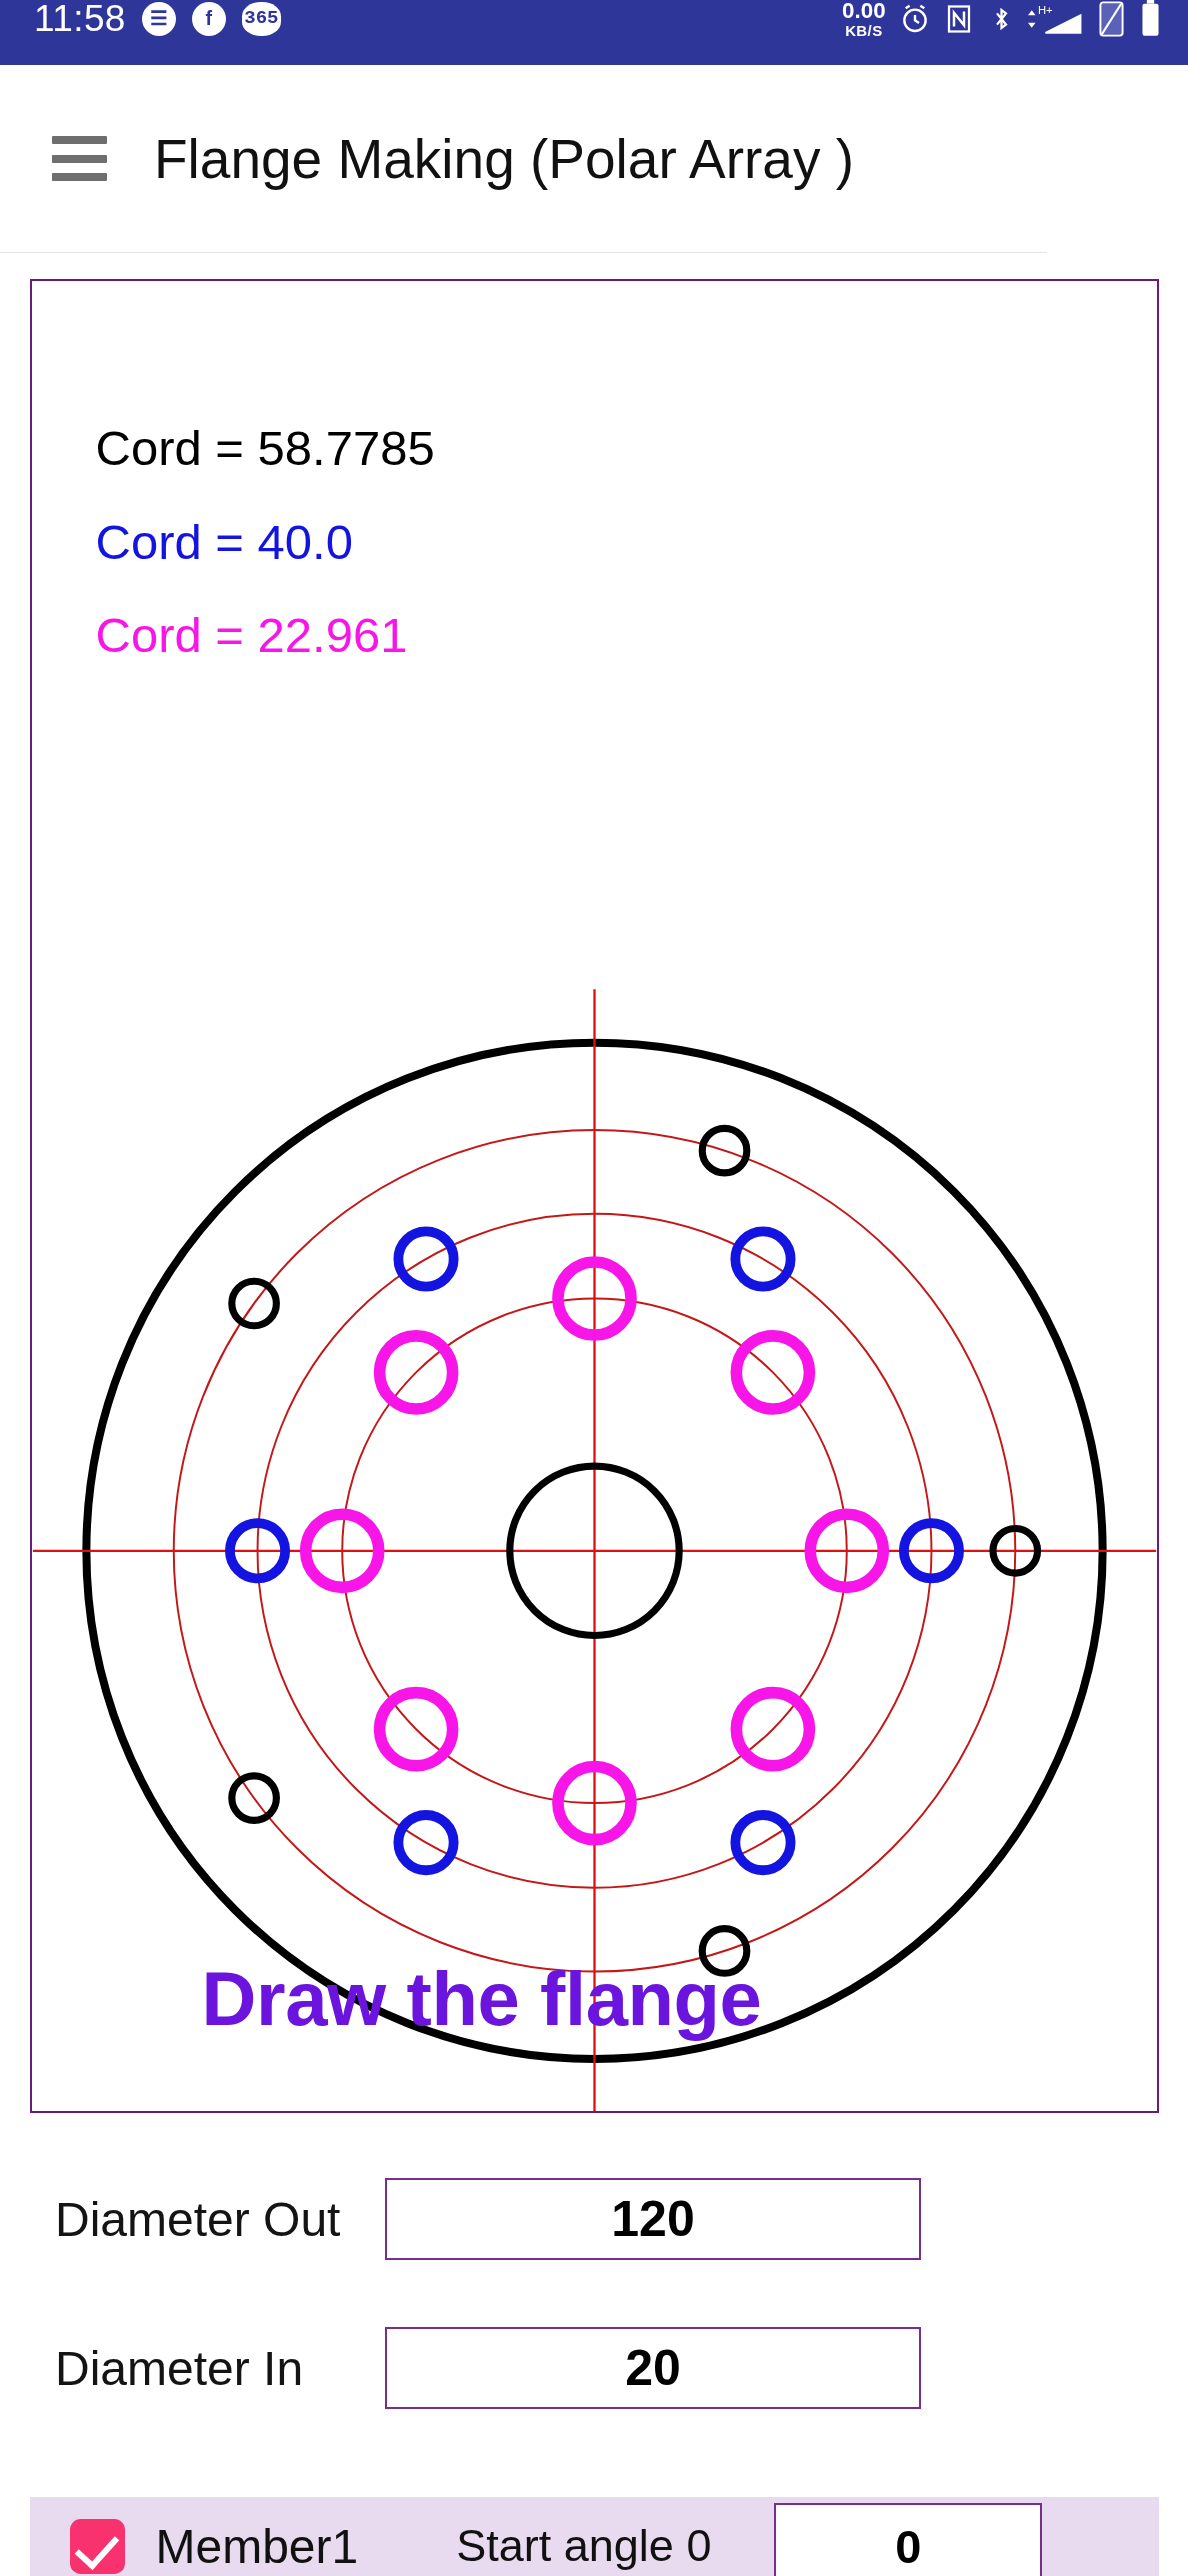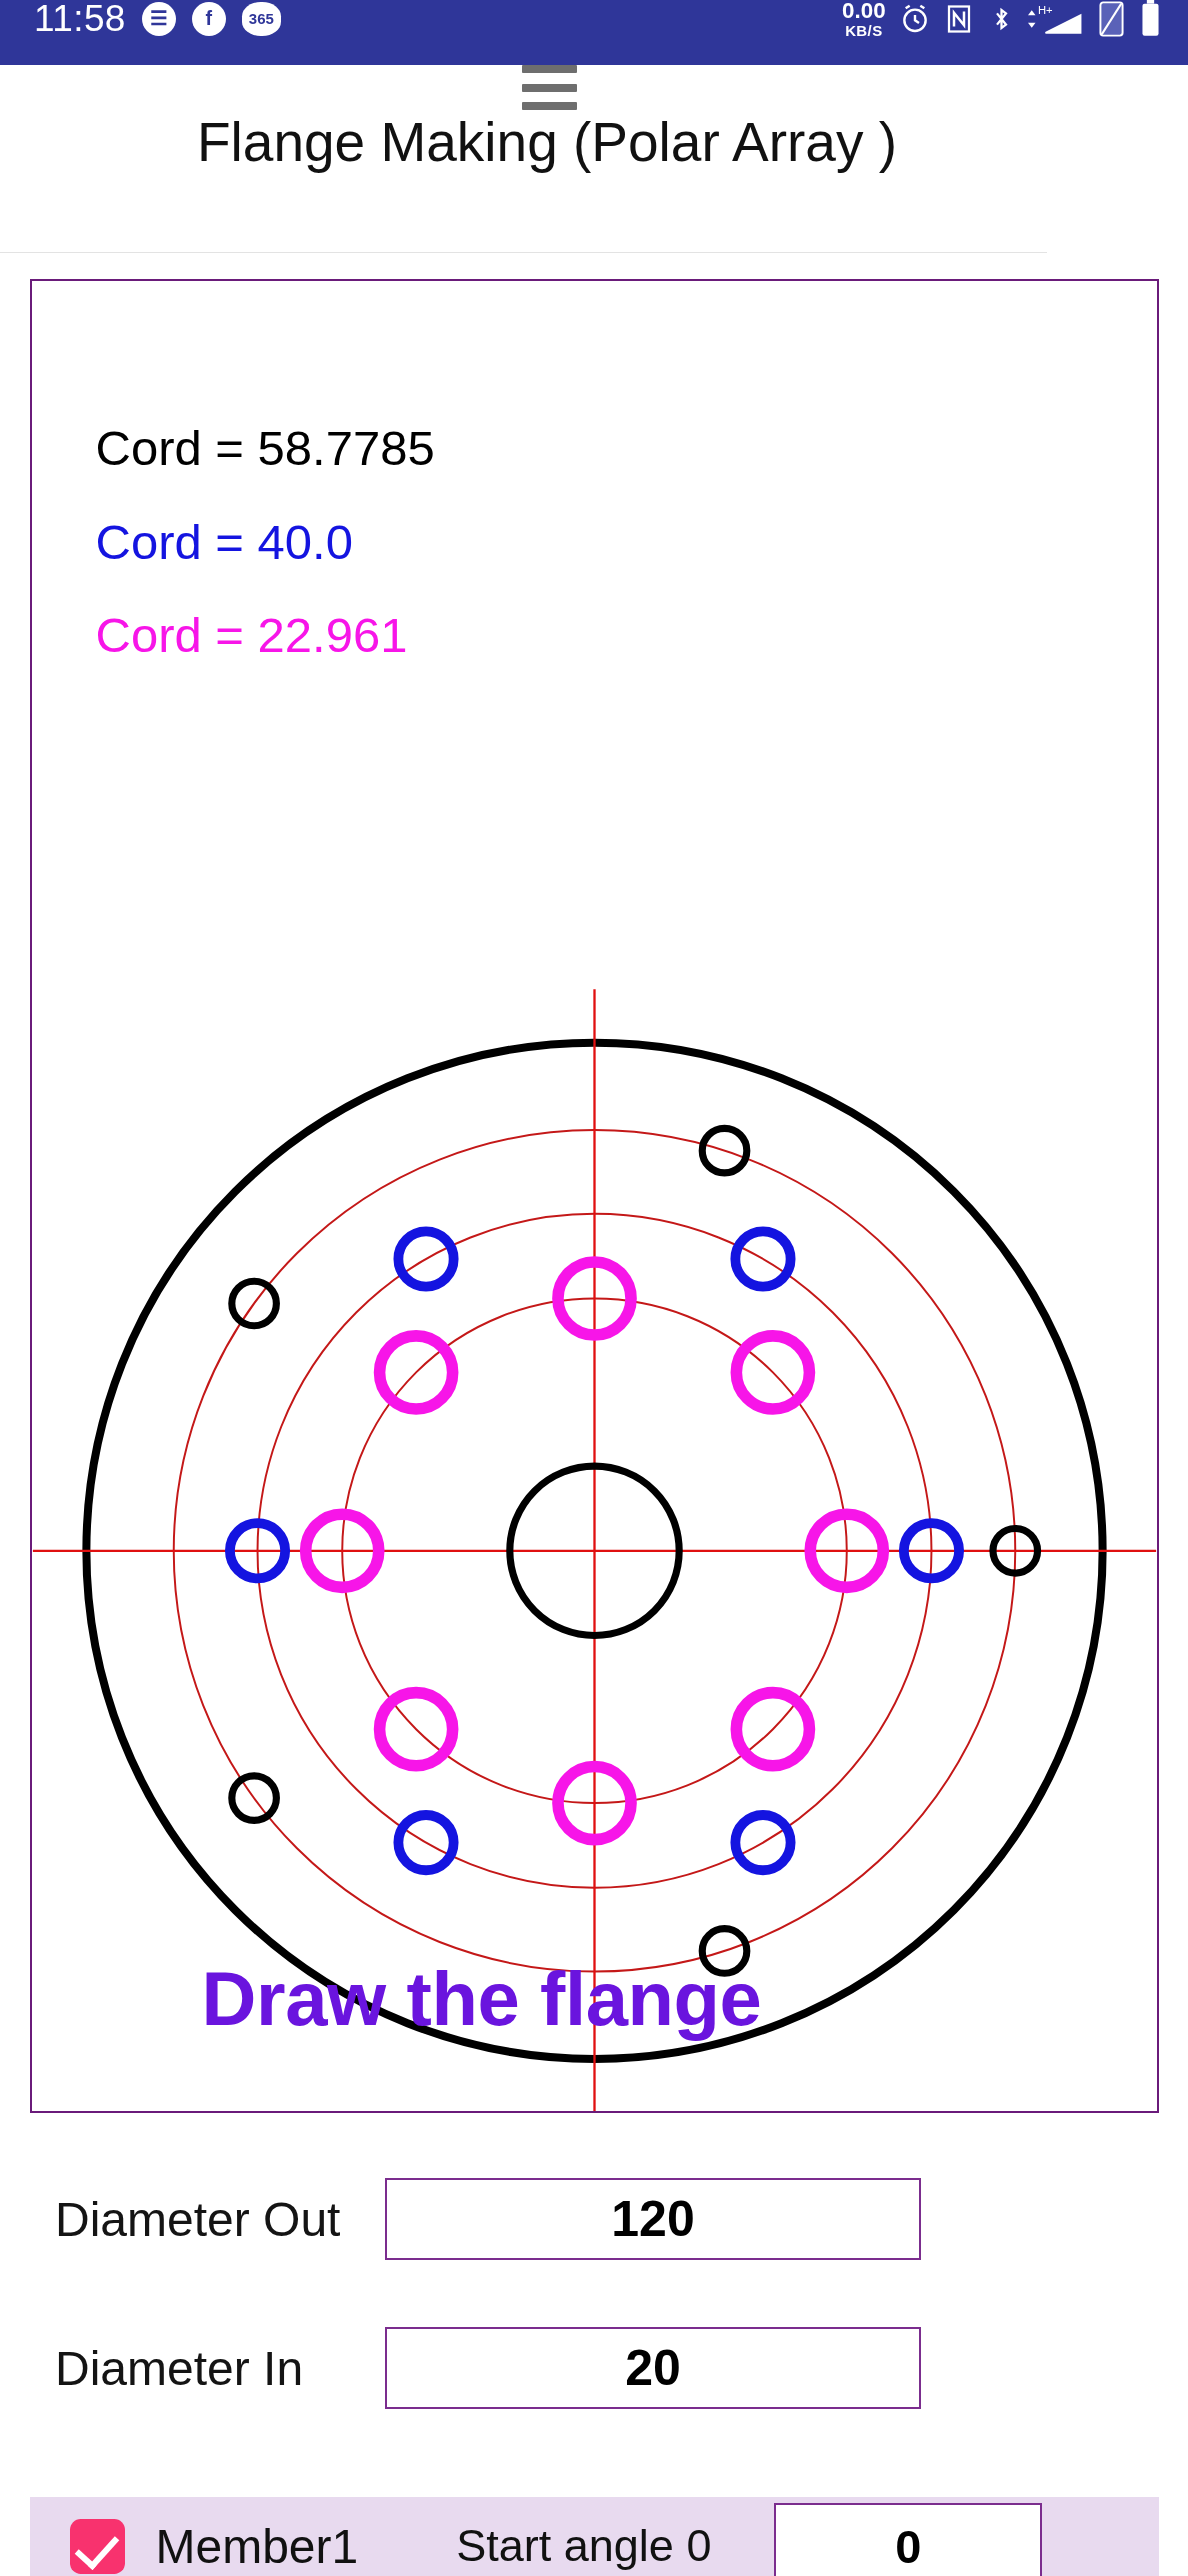--- a/index.html
+++ b/index.html
@@ -23,21 +23,20 @@
      line-height:1.0; }
   #netspeed .n{ font-size:22.4px; font-weight:bold; }
   #netspeed .u{ font-size:15px; font-weight:bold; letter-spacing:0.4px;}
   .sicon{ display:flex;align-items:center;justify-content:center; }
 
   
   #title-bar{
     position:absolute; left:0; top:65px; width:1047px; height:188px;
     background:#ffffff; display:flex; align-items:center;
     border-bottom:1.8px solid #e3e3e3;
-    flex-direction:column;
   }
   #hamburger{ margin-left:52px; width:55px; display:flex; flex-direction:column;
     gap:10.7px; cursor:pointer; }
   #hamburger span{ display:block; height:8px; background:#6E6E6E; border-radius:0.9px;}
   #app-title{ margin-left:47px; font-size:55px; color:#111; white-space:nowrap;
     font-family:"Liberation Sans", sans-serif; }
 
   
   #canvas-card{
     position:absolute; left:29.5px; top:279px; width:1129px; height:1834px;
@@ -85,21 +84,21 @@
      font-weight:bold; color:#000; flex:none; }
 </style>
 </head>
 <body>
 
 <div id="status-bar" style="background: rgb(47, 54, 153);">
   <div id="status-left">
     <span id="clock">11:58</span>
     <span class="appbubble">☰</span>
     <span class="appbubble">f</span>
-    <span class="appbubble oval" style="font-size:15px;">365</span>
+    <span class="appbubble oval" style="font-size:19px;font-family:Liberation Mono, monospace;">365</span>
   </div>
 
   <div id="status-right">
     <span id="netspeed">
       <span class="n">0.00</span>
       <span class="u">KB/S</span>
     </span>
     <span class="sicon">
       <svg width="32" height="32" viewBox="0 0 24 24">
           <circle cx="12" cy="13" r="8" fill="none" stroke="#fff" stroke-width="1.8"></circle>

